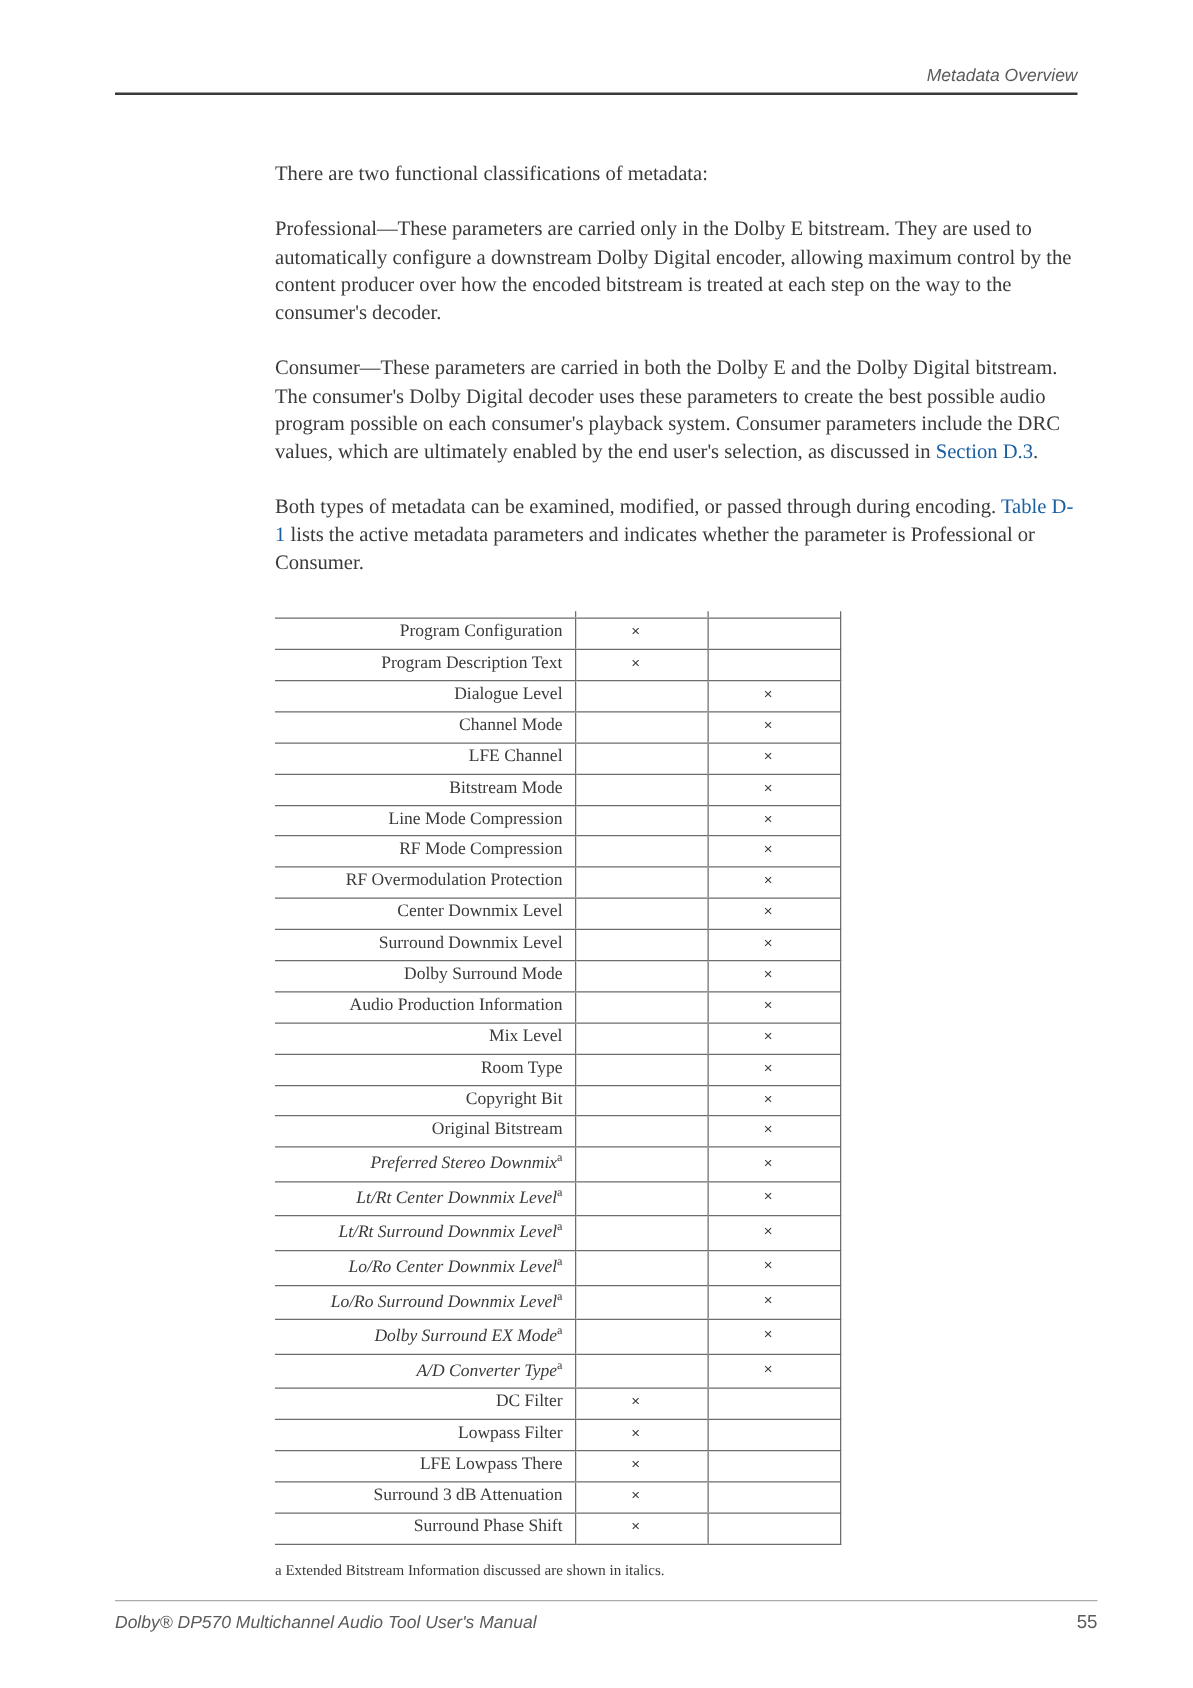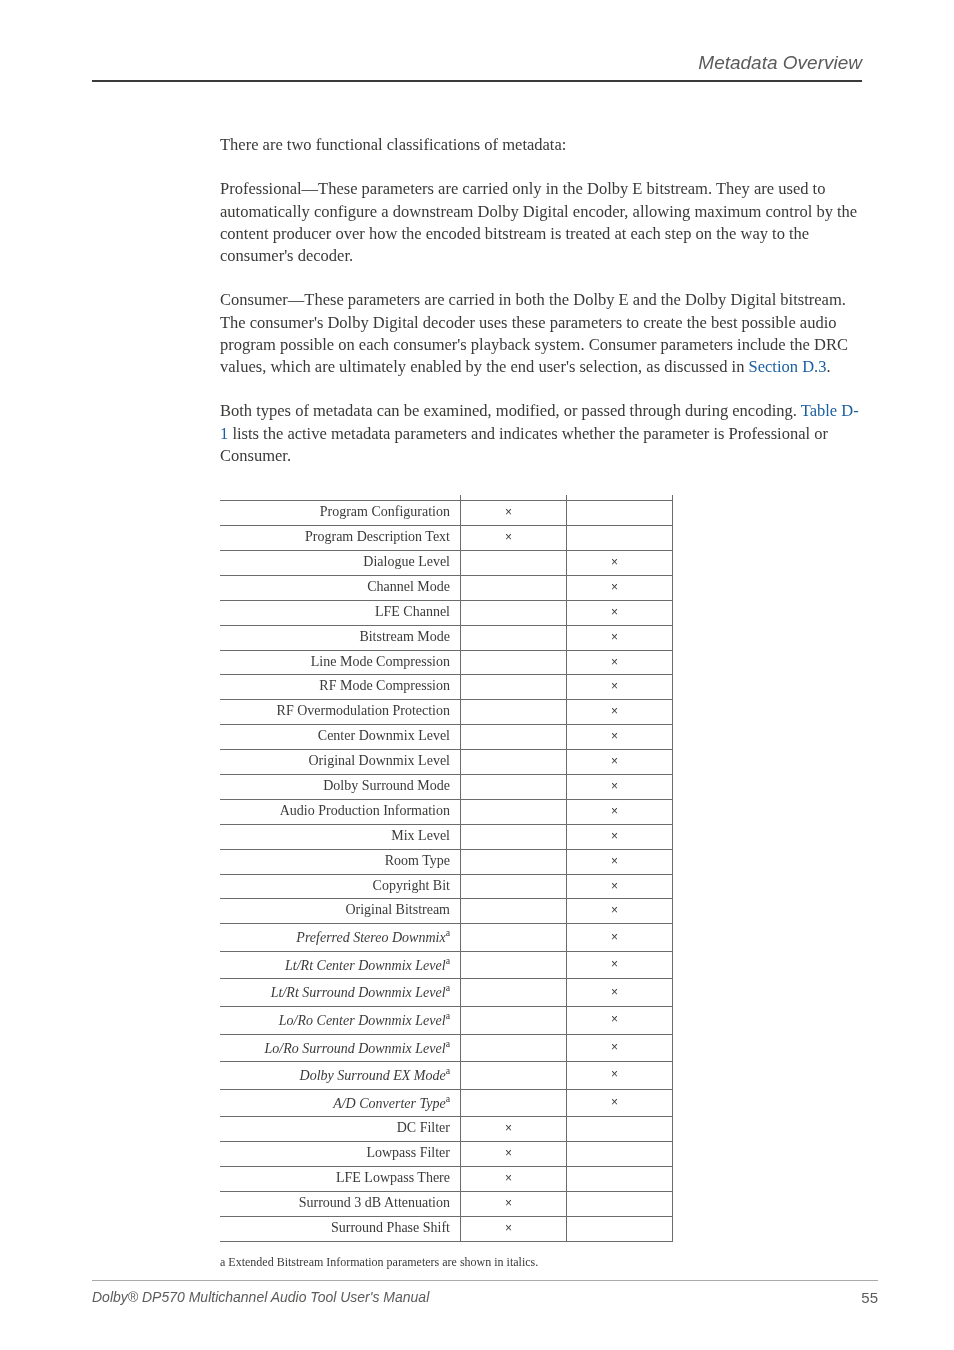--- a/index.html
+++ b/index.html
@@ -16,21 +16,21 @@
   .page {
     width: 954px;
     height: 1350px;
     padding: 52px 92px 40px 92px;
     box-sizing: border-box;
     position: relative;
   }
   .head-right {
     text-align: right;
     font-style: italic;
-    font-size: 19px;
+    font-size: 14px;
     color: #5b5b5a;
     margin-bottom: 6px;
     font-family: "Segoe UI", "Helvetica Neue", Arial, sans-serif;
   }
   .hairline {
     border-top: 2px solid #3a3a39;
     margin-bottom: 52px;
   }
   .content {
     margin-left: 128px;
@@ -183,21 +183,21 @@
             <td class="name">RF Overmodulation Protection</td>
             <td class="col"></td>
             <td class="col"><span class="x">×</span></td>
           </tr>
           <tr>
             <td class="name">Center Downmix Level</td>
             <td class="col"></td>
             <td class="col"><span class="x">×</span></td>
           </tr>
           <tr>
-            <td class="name">Original Downmix Level</td>
+            <td class="name">Surround Downmix Level</td>
             <td class="col"></td>
             <td class="col"><span class="x">×</span></td>
           </tr>
           <tr>
             <td class="name">Dolby Surround Mode</td>
             <td class="col"></td>
             <td class="col"><span class="x">×</span></td>
           </tr>
           <tr>
             <td class="name">Audio Production Information</td>
@@ -280,21 +280,21 @@
             <td class="col"></td>
           </tr>
           <tr>
             <td class="name">Surround Phase Shift</td>
             <td class="col"><span class="x">×</span></td>
             <td class="col"></td>
           </tr>
         </tbody>
     </table>
 
-    <div class="note">a  Extended Bitstream Information parameters are shown in italics.</div>
+    <div class="note">a  Extended Bitstream Information discussed are shown in italics.</div>
 
   </div>
 
   <div class="footer">
     <span class="title">Dolby® DP570 Multichannel Audio Tool User's Manual</span>
     <span class="pageno">55</span>
   </div>
 
 </div>
 

